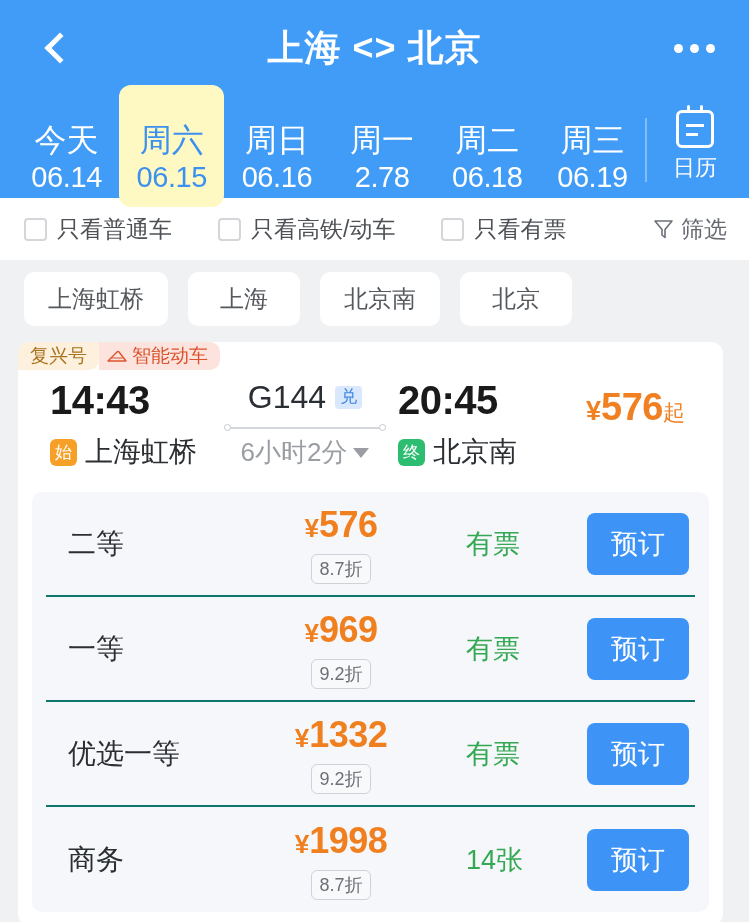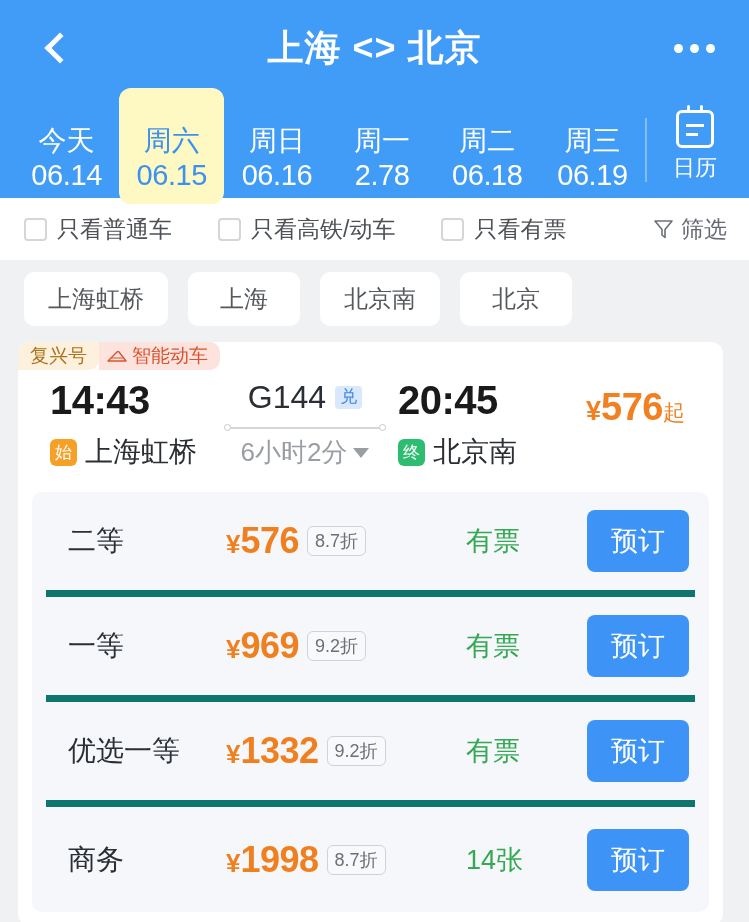--- a/index.html
+++ b/index.html
@@ -70,21 +70,21 @@
   .date-item {
     flex: 1 1 0;
     text-align: center;
     color: #ffffff;
     padding: 9px 0 11px;
     border-radius: 12px;
     line-height: 1.22;
     cursor: pointer;
     max-width: 108px;
   }
-  .date-item .dow { font-size: 28px; display: block; margin-top: 27px; }
+  .date-item .dow { font-size: 32px; display: block; margin-top: 27px; }
   .date-item .dnum { font-size: 29px; display: block; letter-spacing: -0.4px; }
   .date-item.active {
     background: #fef9c3;
     color: #3b90f0;
   }
   .calendar-btn {
     width: 92px;
     display: flex;
     flex-direction: column;
     align-items: center;
@@ -325,34 +325,35 @@
   .seat-panel {
     background: #f5f7fa;
     border-radius: 10px;
     margin: 4px 14px 0 14px;
     padding: 0 14px;
   }
   .seat-row {
     display: flex;
     align-items: center;
     height: 105px;
-    border-bottom: 7px solid #0f766e;
+    border-bottom: 2px solid #0f766e;
   }
   .seat-row:last-child { border-bottom: none; }
   .seat-name {
     width: 180px;
     font-size: 28px;
     color: #2b2f33;
     padding-left: 22px;
   }
   .seat-price {
     width: 230px;
     display: flex;
     align-items: center;
     gap: 8px;
+    flex-direction: column;
   }
   .sp-val {
     color: #f0801f;
     font-weight: bold;
     white-space: nowrap;
   }
   .sp-val .y { font-size: 26px; }
   .sp-val .n { font-size: 36px; letter-spacing: -0.5px; }
   .discount {
     border: 1px solid #cfd3d8;

